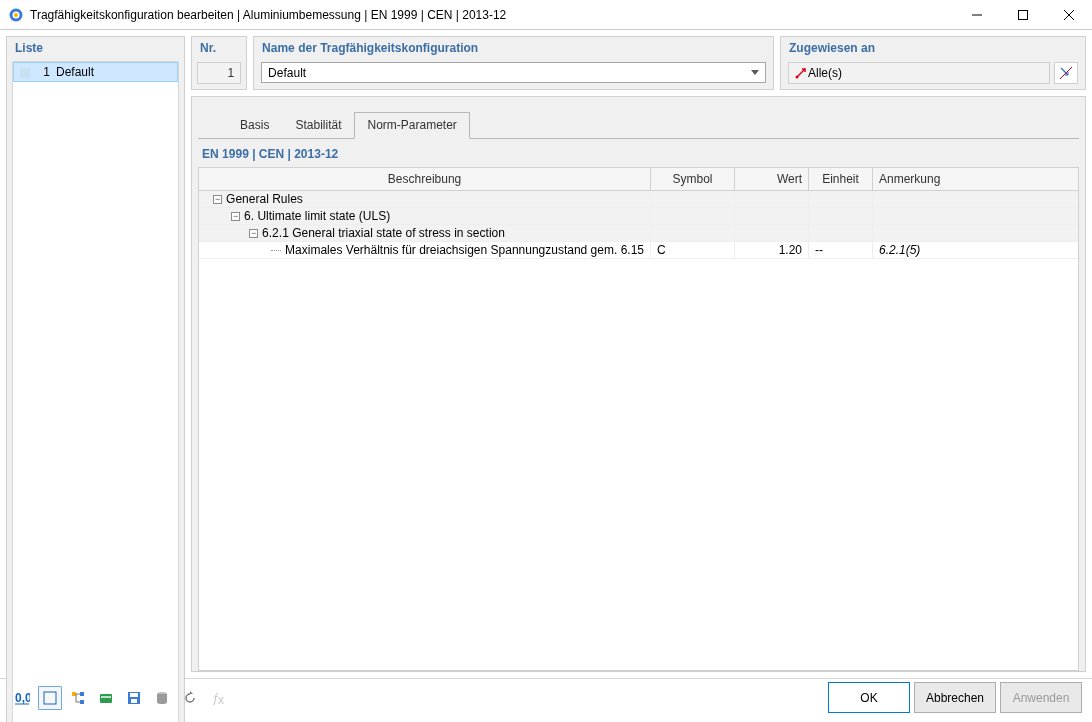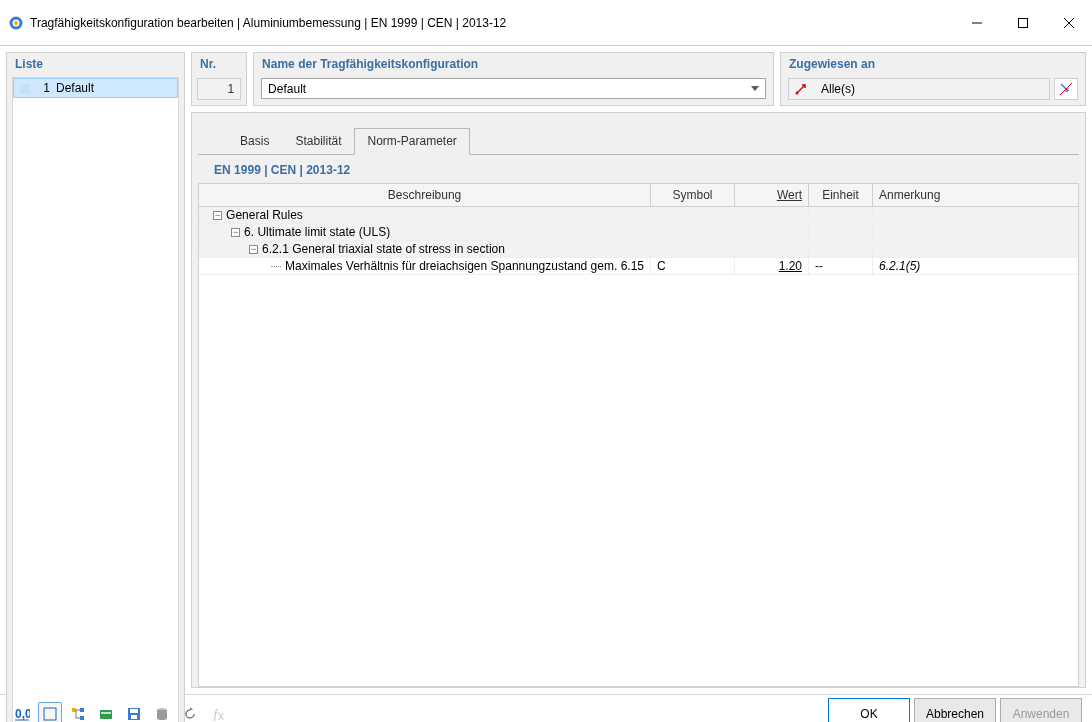--- a/index.html
+++ b/index.html
@@ -1,19 +1,19 @@
 <!DOCTYPE html>
 <html><head>
 <meta charset="utf-8">
 <style>
 * { box-sizing: border-box; margin: 0; padding: 0; font-family: "Segoe UI", Tahoma, sans-serif; font-size: 12px; }
 html, body { width: 1092px; height: 722px; background: #fff; overflow: hidden; }
 
 
-.titlebar { height: 46px; background: #fff; border-bottom: 1px solid #ccc; display: flex; align-items: center; padding: 0 0 0 8px; }
+.titlebar { height: 30px; background: #fff; border-bottom: 1px solid #ccc; display: flex; align-items: center; padding: 0 0 0 8px; }
 .titlebar .app-icon { width: 16px; height: 16px; margin-right: 6px; }
 .titlebar .title-text { flex: 1; color: #000; }
 .titlebar .win-controls { display: flex; height: 100%; }
 .titlebar .win-btn { width: 46px; height: 100%; display: flex; align-items: center; justify-content: center; cursor: pointer; }
 .titlebar .win-btn svg { width: 10px; height: 10px; }
 
 
 .main-area { height: 648px; padding: 6px; display: flex; gap: 6px; background: #fff; justify-content: space-between; }
 
 
@@ -35,41 +35,41 @@
 
 
 .right-area { flex: 1; display: flex; flex-direction: column; gap: 6px; }
 .top-row { display: flex; gap: 6px; height: 54px; }
 .nr-box { width: 56px; }
 .nr-input { width: 44px; height: 22px; margin: 3px 5px 5px 5px; border: 1px solid #cfcfcf; background: #f2f2f2; text-align: right; padding-right: 6px; color: #333; }
 .name-box { flex: 1; }
 .name-select { margin: 3px 7px 6px 7px; height: 22px; border: 1px solid #a6a6a6; background: #fff; display: flex; align-items: center; padding: 0 6px; justify-content: space-between; cursor: pointer; }
 .assigned-box { width: 306px; }
 .assigned-row { margin: 3px 7px 6px 7px; display: flex; gap: 4px; }
-.assigned-input { flex: 1; height: 22px; border: 1px solid #cfcfcf; background: #f2f2f2; display: flex; align-items: center; padding: 0 6px; gap: 14px; }
+.assigned-input { flex: 1; height: 22px; border: 1px solid #cfcfcf; background: #f2f2f2; display: flex; align-items: center; padding: 0 6px; gap: 1px; }
 .assigned-btn { width: 24px; height: 22px; border: 1px solid #cfcfcf; background: #fff; display: flex; align-items: center; justify-content: center; cursor: pointer; }
 
 
 .design-box { flex: 1; border: 1px solid #d0d0d0; background: #f0f0f0; display: flex; flex-direction: column; }
 .tabs { display: flex; padding: 14px 6px 0 6px; gap: 0; margin-left: 29px; }
 .tab { padding: 5px 12px 6px 12px; border: 1px solid transparent; color: #333; cursor: pointer; position: relative; top: 1px; }
 .tab.active { background: #f0f0f0; border: 1px solid #b8b8b8; border-bottom: 1px solid #f0f0f0; }
 .tab-strip-line { height: 1px; background: #b8b8b8; margin: 0 6px; }
 
 .design-header { display: flex; align-items: center; padding: 8px 10px 6px 10px; }
 .design-header .ds-label { color: #3b6ea5; font-weight: 600; flex: 1; }
-.design-header .norm-label { color: #3b6ea5; font-weight: 600; margin-left: 12px; }
+.design-header .norm-label { color: #3b6ea5; font-weight: 600; }
 
 .grid-wrap { margin: 0 6px 0 6px; flex: 1; background: #fff; border: 1px solid #d0d0d0; display: flex; flex-direction: column; }
 .grid-head { display: flex; background: #f5f5f5; border-bottom: 1px solid #d0d0d0; }
 .grid-head div { border-right: 1px solid #d0d0d0; padding: 4px 6px; text-align: center; color: #333; }
 .grid-head div:last-child { border-right: none; }
 .col-desc { flex: 1; }
 .col-sym { width: 84px; }
-.col-val { width: 74px; text-align: right !important; text-decoration: underline; }
+.col-val { width: 74px; text-align: right !important; }
 .col-unit { width: 64px; }
 .col-note { width: 205px; text-align: left !important; }
 
 .grid-body { flex: 1; overflow: auto; }
 .tree-row { display: flex; align-items: center; border-bottom: 1px solid #eee; height: 17px; }
 .tree-row.group { background: #f2f2f2; font-weight: 400; }
 .tree-cell { padding: 1px 6px; border-right: 1px solid #eee; white-space: nowrap; overflow: hidden; height: 100%; display: flex; align-items: center; }
 .tree-cell:last-child { border-right: none; font-style: italic; }
 .tree-desc { flex: 1; display: flex; align-items: center; gap: 4px; }
 .indent { display: inline-block; }

